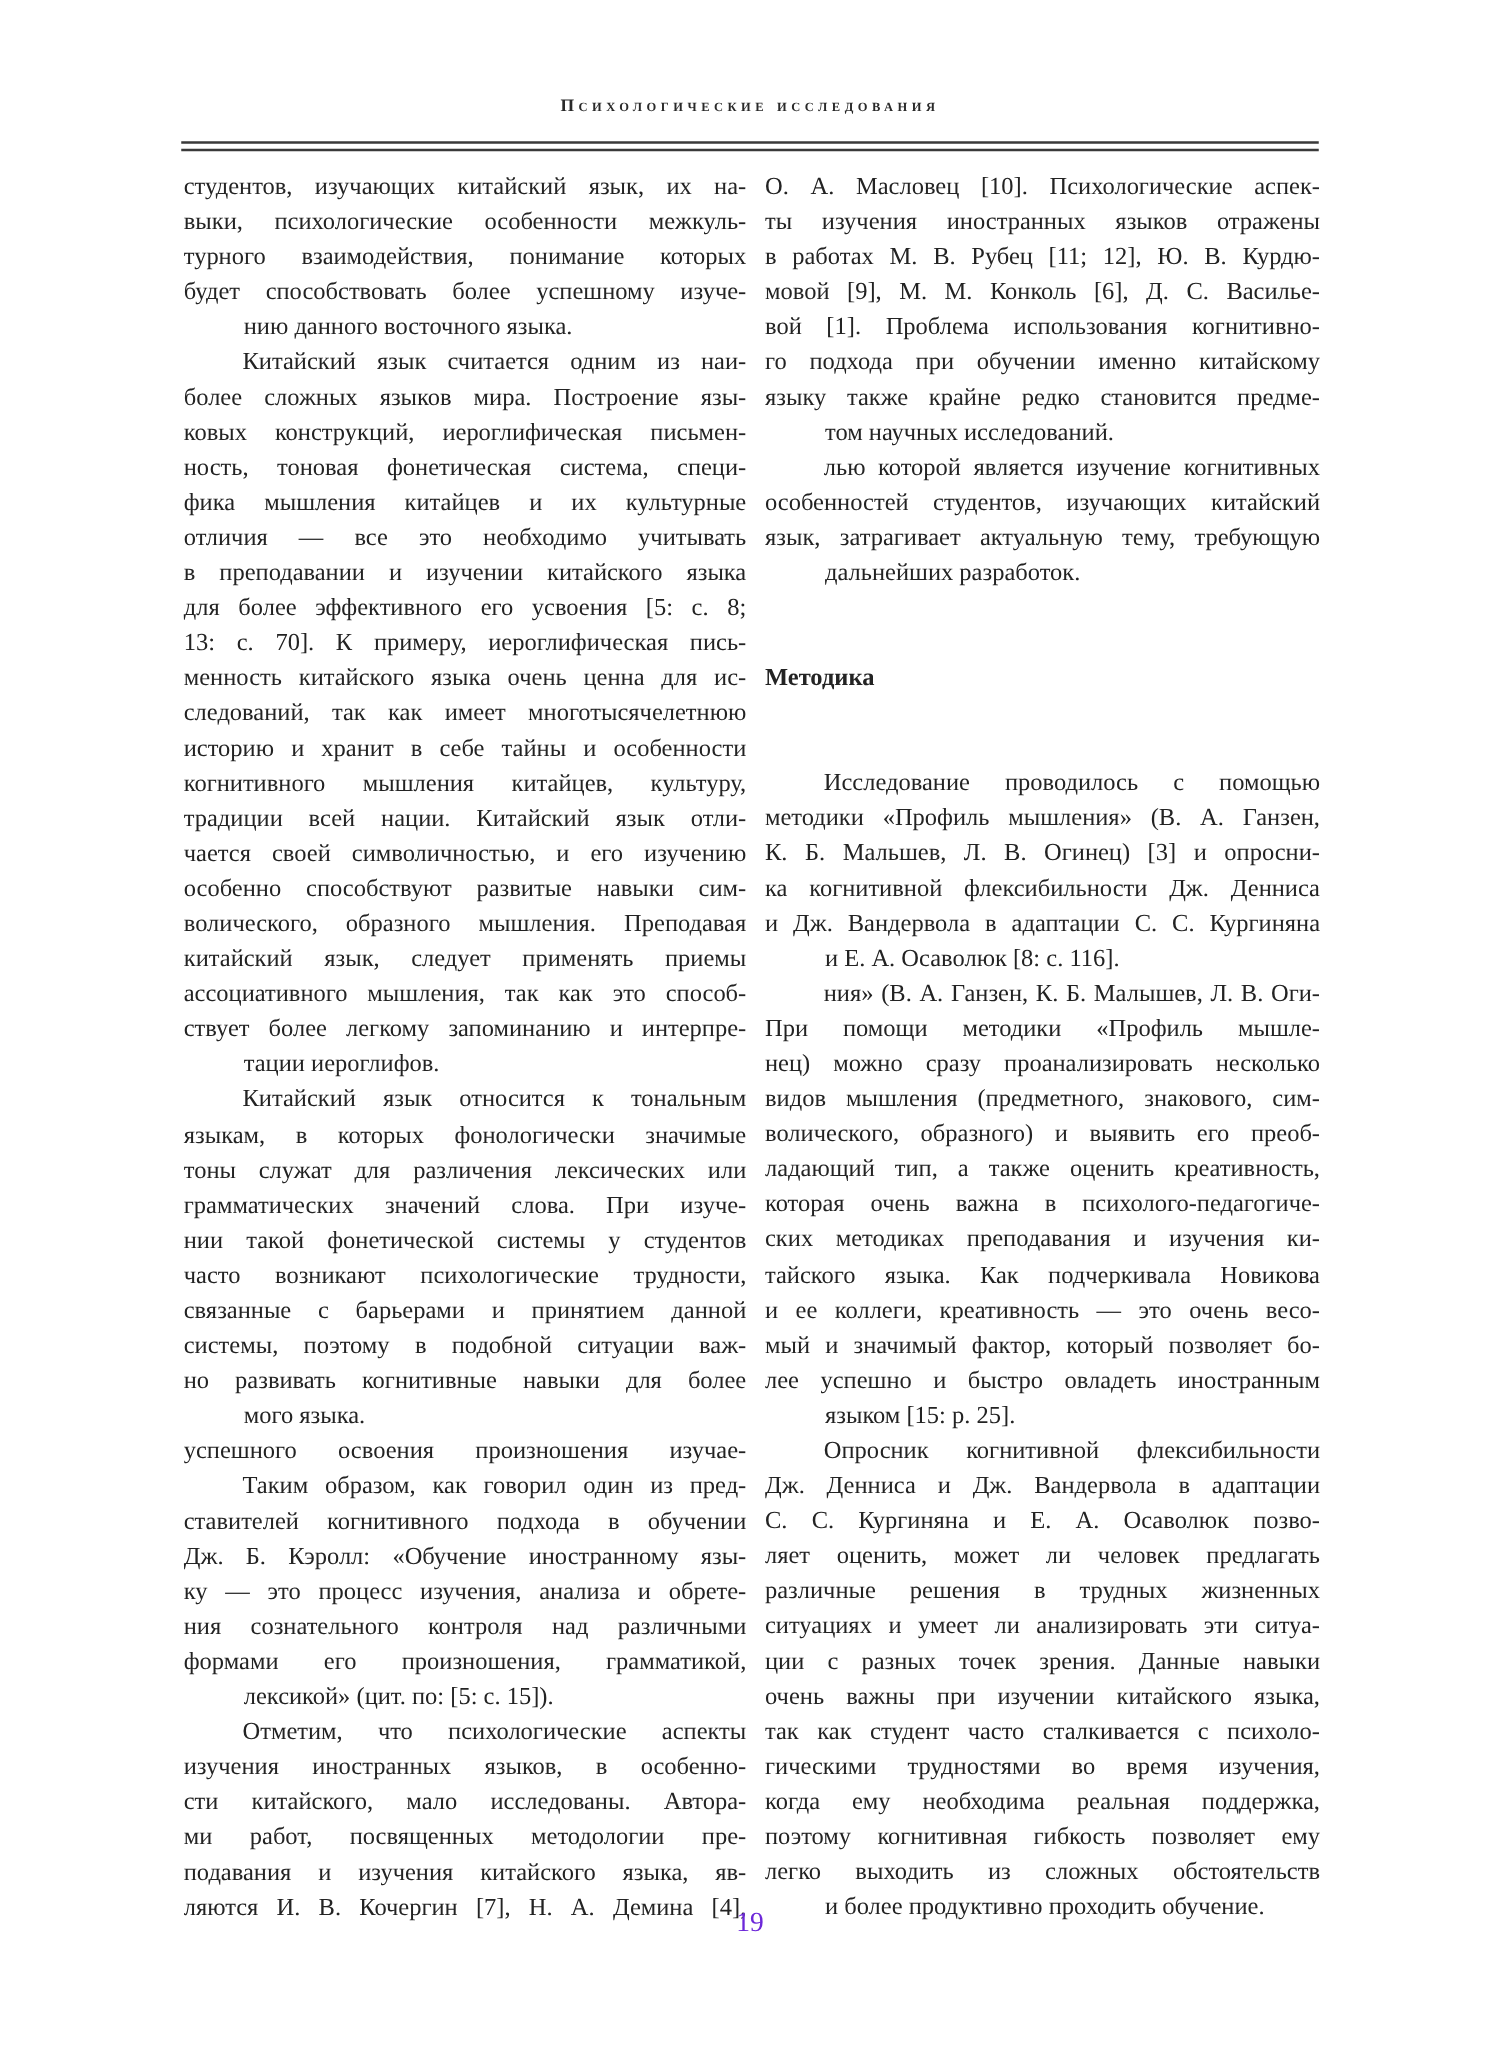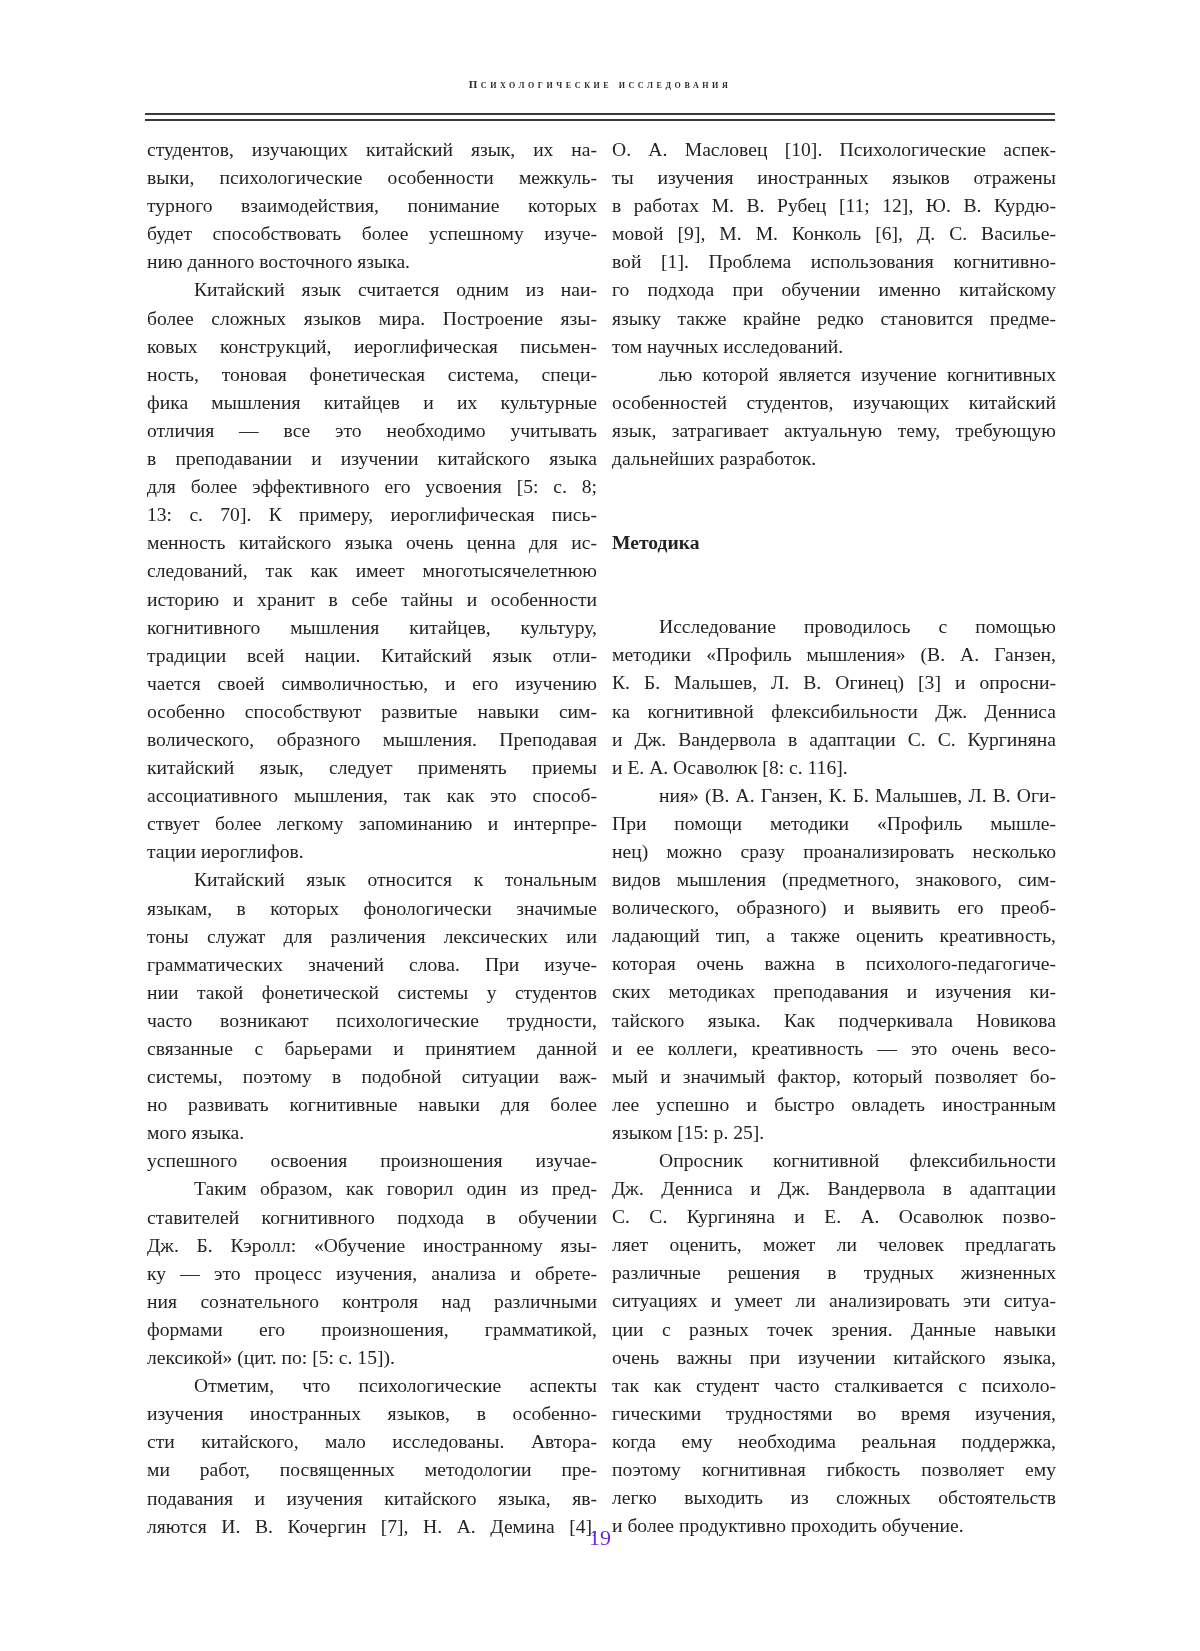--- a/index.html
+++ b/index.html
@@ -14,21 +14,21 @@
       overflow: hidden;
       font-family: "Liberation Serif", "DejaVu Serif", serif;
       color: #232323;
     }
     .running-header {
       position: absolute;
       top: 78px;
       left: 145px;
       width: 910px;
       text-align: center;
-      font-size: 11px;
+      font-size: 14px;
       font-weight: bold;
       letter-spacing: 3.6px;
       font-variant: small-caps;
       color: #2a2a2a;
     }
     .rule {
       position: absolute;
       left: 145px;
       width: 910px;
       background: #3a3a3a;
@@ -49,20 +49,21 @@
     .para { margin: 0; padding: 0; }
     .line {
       display: block;
       text-align: justify;
       text-align-last: justify;
       white-space: nowrap;
       height: 28.1px;
     }
     .line.last {
       text-align-last: left;
+      margin-left: 48px;
     }
     .para.indent .line:first-child {
       padding-left: 47px;
     }
 
     .section-heading {
       font-weight: bold;
       font-size: 19.6px;
       line-height: 28.1px;
       margin: 0;

